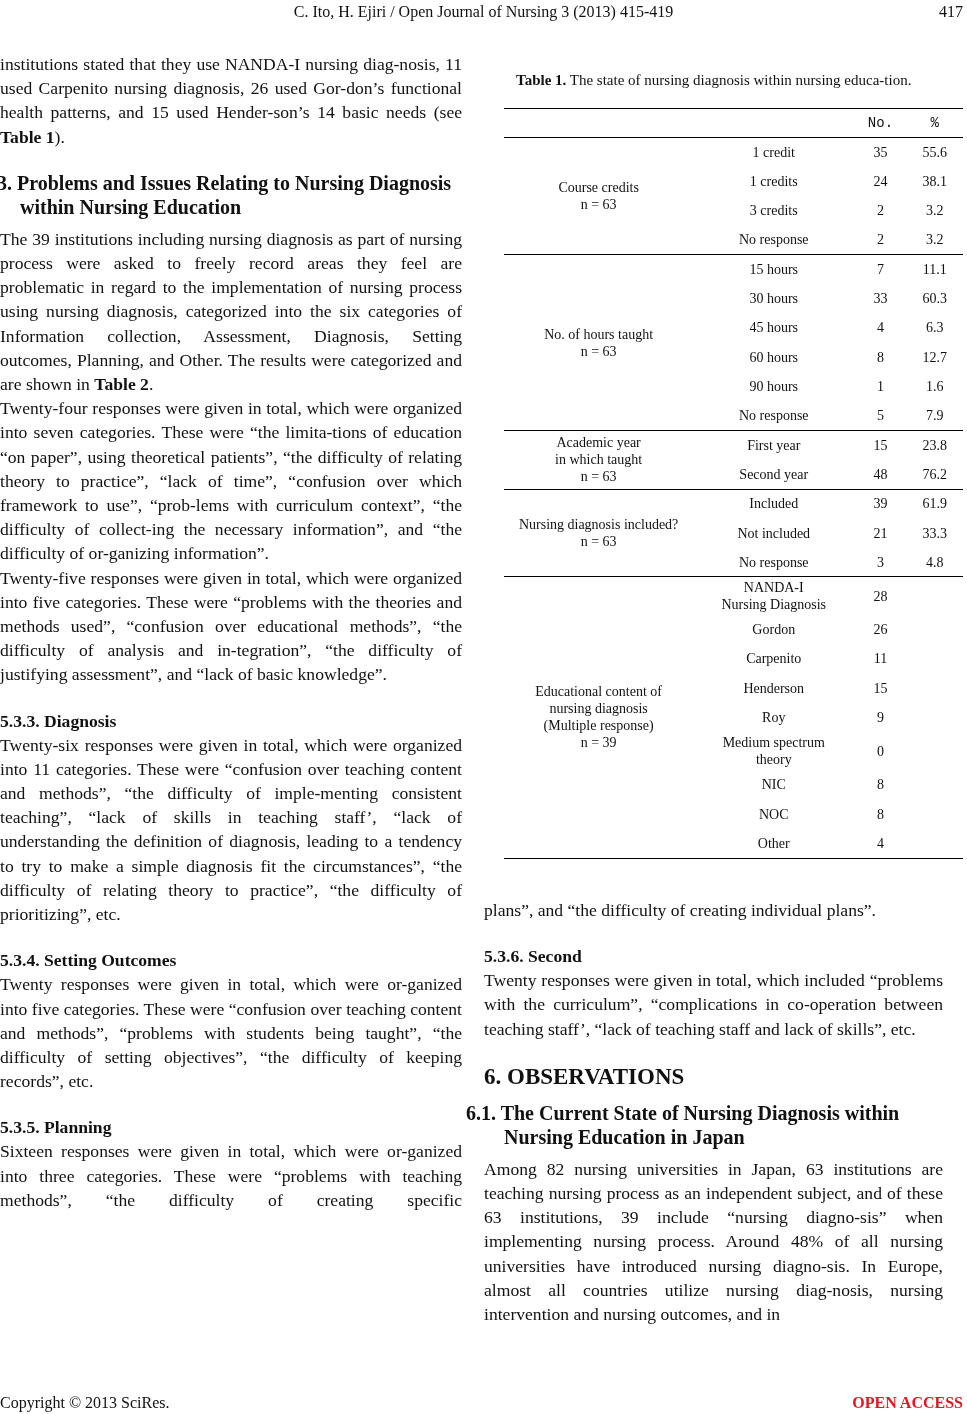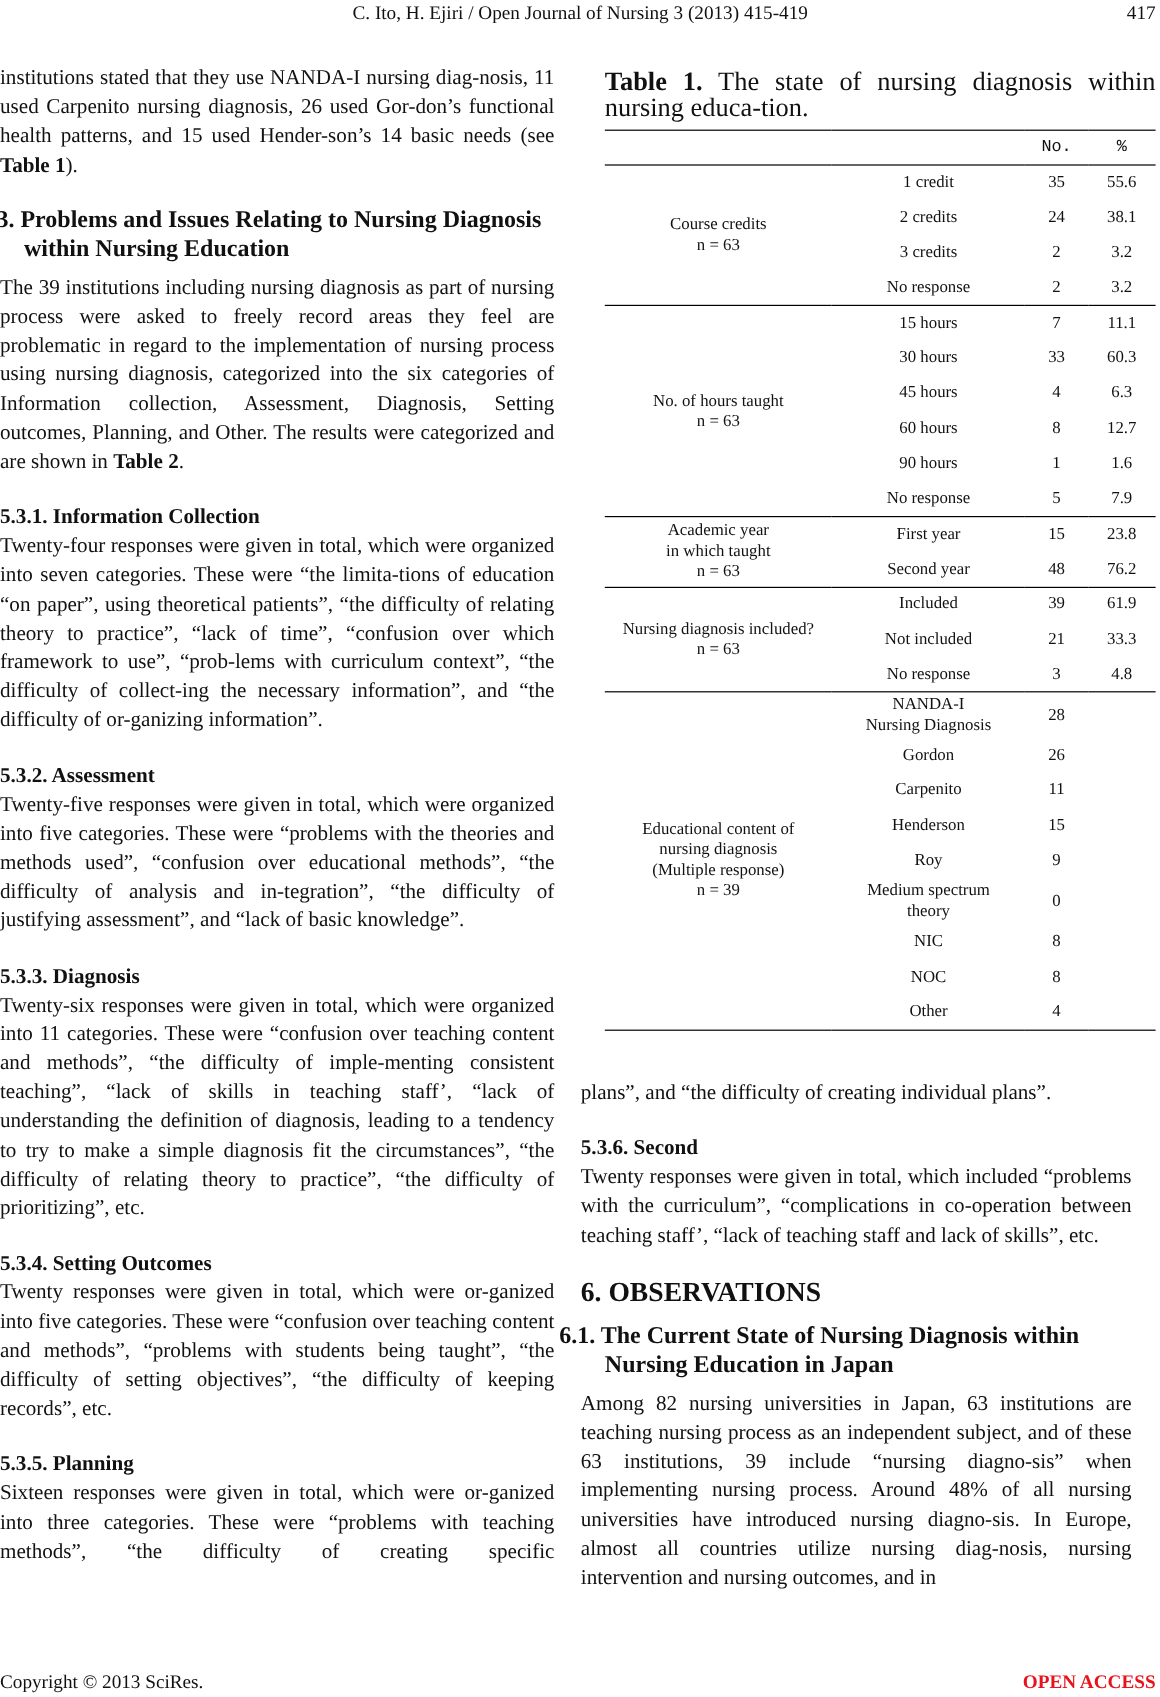--- a/index.html
+++ b/index.html
@@ -28,21 +28,21 @@
   }
   h1.sec {
     margin: 0; font-size: 23px; font-weight: bold; line-height: 28px;
   }
   h3.sub {
     margin: 0; font-size: 17.6px; font-weight: bold; line-height: 24px;
   }
   b { font-weight: bold; }
 
   
-  .caption { font-size: 22px; line-height: 22px; text-align: justify; margin: 0; }
+  .caption { font-size: 15px; line-height: 22px; text-align: justify; margin: 12px; }
   table.t1 {
     position: absolute; left: 504px; top: 108px; width: 459px;
     border-collapse: collapse; font-size: 14px; line-height: 17px;
   }
   table.t1 th, table.t1 td { padding: 0; text-align: center; font-weight: normal; vertical-align: middle; }
   table.t1 thead tr { height: 29px; }
   table.t1 thead { border-top: 1.5px solid #000; border-bottom: 1.5px solid #000; font-family: Liberation Mono, monospace; }
   table.t1 tbody.grp { border-bottom: 1.5px solid #000; }
   table.t1 td.glabel { width: 188px; }
   table.t1 td.sub { width: 160px; }
@@ -60,24 +60,22 @@
   <span class="title">C. Ito, H. Ejiri / Open Journal of Nursing 3 (2013) 415-419</span>
   <span class="pagenum">417</span>
 </div>
 
 <div class="col col-left">
   <p class="body"><span>institutions stated that they use NANDA-I nursing diag-nosis, 11 used Carpenito nursing diagnosis, 26 used Gor-don’s functional health patterns, and 15 used Hender-son’s 14 basic needs (see </span><b>Table 1</b><span>).</span></p>
 
   <h2 class="sec" style="margin-top:22px">5.3. Problems and Issues Relating to Nursing Diagnosis within Nursing Education</h2>
   <p class="body" style="margin-top:8px"><span>The 39 institutions including nursing diagnosis as part of nursing process were asked to freely record areas they feel are problematic in regard to the implementation of nursing process using nursing diagnosis, categorized into the six categories of Information collection, Assessment, Diagnosis, Setting outcomes, Planning, and Other. The results were categorized and are shown in </span><b>Table 2</b><span>.</span></p>
 
-  <h3 class="sub" style="margin-top:22px">5.3.1. Information Collection</h3>
   <p class="body">Twenty-four responses were given in total, which were organized into seven categories. These were “the limita-tions of education “on paper”, using theoretical patients”, “the difficulty of relating theory to practice”, “lack of time”, “confusion over which framework to use”, “prob-lems with curriculum context”, “the difficulty of collect-ing the necessary information”, and “the difficulty of or-ganizing information”.</p>
 
-  <h3 class="sub" style="margin-top:22px">5.3.2. Assessment</h3>
   <p class="body">Twenty-five responses were given in total, which were organized into five categories. These were “problems with the theories and methods used”, “confusion over educational methods”, “the difficulty of analysis and in-tegration”, “the difficulty of justifying assessment”, and “lack of basic knowledge”.</p>
 
   <h3 class="sub" style="margin-top:22px">5.3.3. Diagnosis</h3>
   <p class="body">Twenty-six responses were given in total, which were organized into 11 categories. These were “confusion over teaching content and methods”, “the difficulty of imple-menting consistent teaching”, “lack of skills in teaching staff’, “lack of understanding the definition of diagnosis, leading to a tendency to try to make a simple diagnosis fit the circumstances”, “the difficulty of relating theory to practice”, “the difficulty of prioritizing”, etc.</p>
 
   <h3 class="sub" style="margin-top:22px">5.3.4. Setting Outcomes</h3>
   <p class="body">Twenty responses were given in total, which were or-ganized into five categories. These were “confusion over teaching content and methods”, “problems with students being taught”, “the difficulty of setting objectives”, “the difficulty of keeping records”, etc.</p>
 
   <h3 class="sub" style="margin-top:22px">5.3.5. Planning</h3>
   <p class="body" style="text-align-last: justify;">Sixteen responses were given in total, which were or-ganized into three categories. These were “problems with teaching methods”, “the difficulty of creating specific</p>
@@ -100,21 +98,21 @@
       <tr style="height: 29.3px;">
         <td class="glabel" rowspan="4">
           <div>Course credits</div>
           <div>n = 63</div>
         </td>
         <td class="sub" style="white-space: pre-line;">1 credit</td>
         <td class="no">35</td>
         <td class="pct">55.6</td>
       </tr>
       <tr style="height: 29.3px;">
-        <td class="sub" style="white-space: pre-line;">2 credits</td>
+        <td class="sub" style="white-space: pre-line;">1 credits</td>
         <td class="no">24</td>
         <td class="pct">38.1</td>
       </tr>
       <tr style="height: 29.3px;">
         <td class="sub" style="white-space: pre-line;">3 credits</td>
         <td class="no">2</td>
         <td class="pct">3.2</td>
       </tr>
       <tr style="height: 29.3px;">
         <td class="sub" style="white-space: pre-line;">No response</td>

